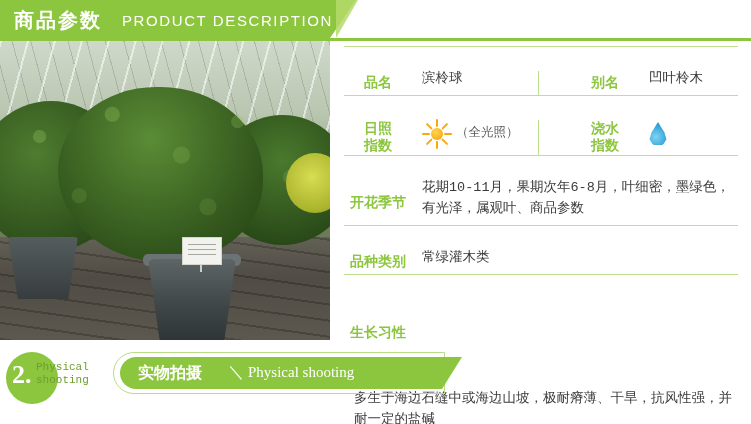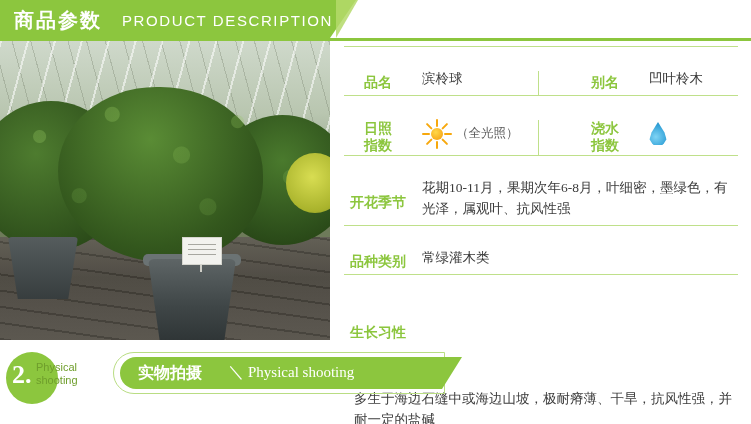--- a/index.html
+++ b/index.html
@@ -219,21 +219,21 @@
     margin-top: 24px;
   }
   .cell-value {
     flex: 1 1 auto;
     color: #3b3b3b;
     font-size: 13.5px;
     display: flex;
     align-items: center;
     padding: 5px 6px 5px 10px;
     box-sizing: border-box;
-    font-family: Liberation Serif, serif;
+    font-family: Liberation Mono, monospace;
     line-height: 1.55;
     margin-top: 17px;
   }
   .cell-value.narrow {
     flex: 0 0 126px;
     width: 126px;
   }
   .cell-label.second {
     border-left: 1px solid #bfe08a;
     padding-left: 32px;
@@ -303,21 +303,21 @@
     font-weight: bold;
     font-family: "Liberation Serif", serif;
   }
   .circle-en {
     position: absolute;
     left: 36px;
     top: 13px;
     color: #6f9e2c;
     font-size: 11px;
     line-height: 1.15;
-    font-family: Liberation Sans, sans-serif;
+    font-family: Liberation Mono, monospace;
     width: 74px;
   }
   .footer-bar {
     position: absolute;
     left: 120px;
     top: 9px;
     width: 322px;
     height: 32px;
     background: #8cc63e;
     border-radius: 16px 0 0 16px;
@@ -436,21 +436,21 @@
           <div>指数</div>
         </div>
       </div>
       <div class="cell-value wide">
         <span class="drop-icon"></span>
       </div>
     </div>
 
     <div class="row">
       <div class="cell-label">开花季节</div>
-      <div class="cell-value">花期10-11月，果期次年6-8月，叶细密，墨绿色，有光泽，属观叶、抗风性强</div>
+      <div class="cell-value">花期10-11月，果期次年6-8月，叶细密，墨绿色，有光泽，属观叶、商品参数</div>
     </div>
 
     <div class="row">
       <div class="cell-label">品种类别</div>
       <div class="cell-value">常绿灌木类</div>
     </div>
 
     <div class="row">
       <div class="cell-label">生长习性</div>
       <div class="cell-value">多生于海边石缝中或海边山坡，极耐瘠薄、干旱，抗风性强，并耐一定的盐碱</div>

